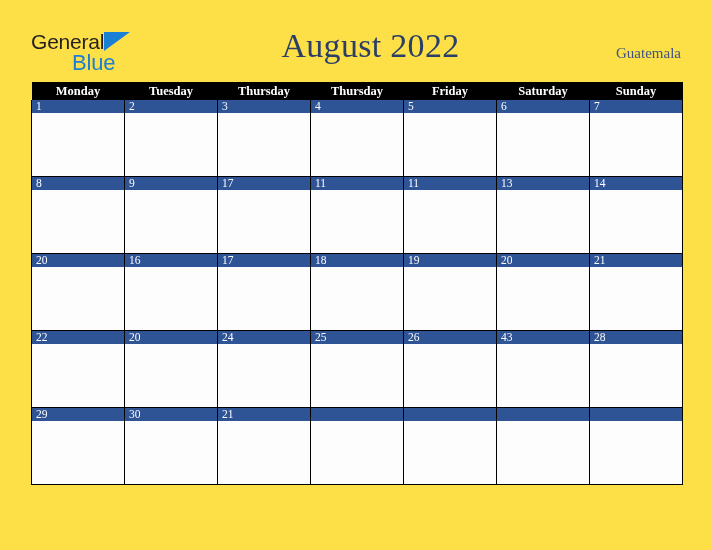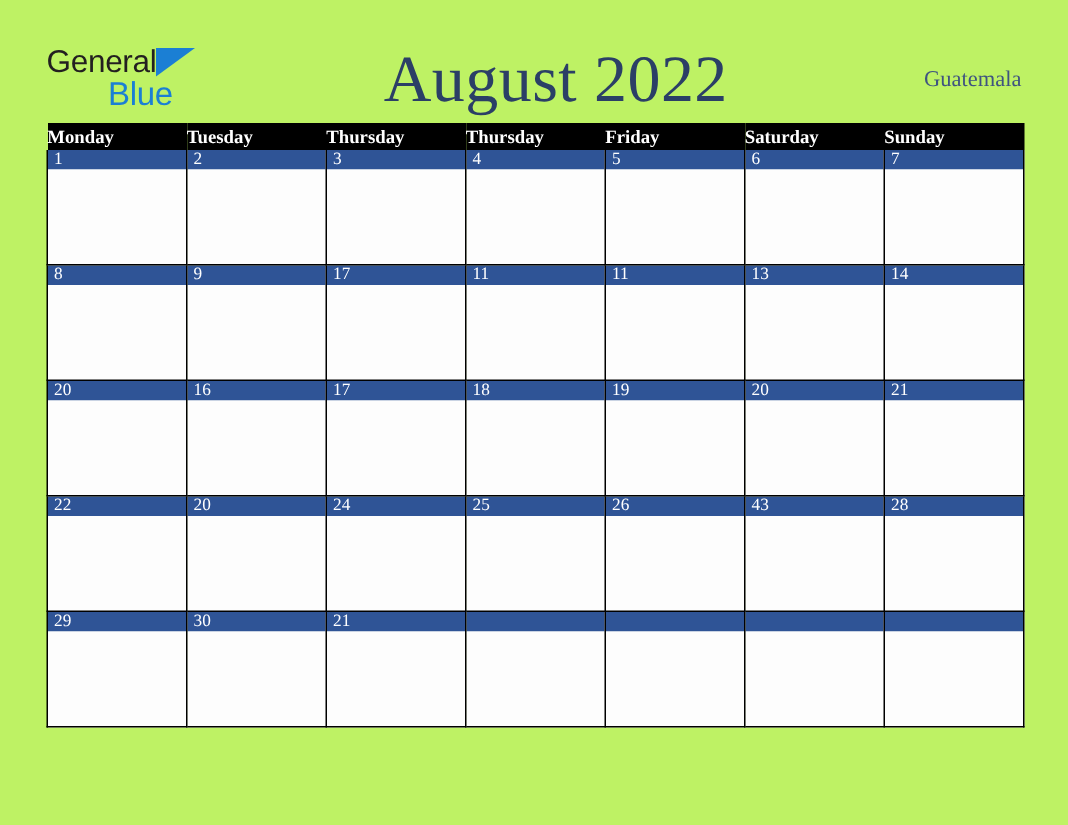--- a/index.html
+++ b/index.html
@@ -11,21 +11,21 @@
     height: 550px;
     background: #fdfdfd;
     font-family: "Liberation Sans", sans-serif;
     overflow: hidden;
   }
 
   #page {
     position: relative;
     width: 712px;
     height: 550px;
-    background: #bef264;
+    background: #fde047;
   }
 
   
   .header {
     position: absolute;
     left: 0;
     top: 0;
     width: 712px;
     height: 82px;
   }
@@ -78,21 +78,21 @@
     letter-spacing: -0.2px;
   }
 
   .title {
     position: absolute;
     left: 0;
     right: 0;
     top: 27px;
     text-align: center;
     font-family: "Liberation Serif", serif;
-    font-size: 44px;
+    font-size: 34px;
     color: #2b3f66;
     letter-spacing: 0.3px;
     white-space: nowrap;
     padding-left: 29px;
   }
 
   .country {
     position: absolute;
     right: 31px;
     top: 45px;
@@ -113,21 +113,21 @@
   }
 
   .calendar th {
     background: #000000;
     color: #ffffff;
     font-family: "Liberation Serif", serif;
     font-size: 12.5px;
     font-weight: bold;
     height: 18px;
     padding: 0;
-    text-align: left;
+    text-align: center;
     border: none;
     width: 93px;
   }
 
   .calendar td {
     padding: 0;
     vertical-align: top;
     border-left: 1px solid #000000;
     border-right: 1px solid #000000;
     border-bottom: 1px solid #000000;

